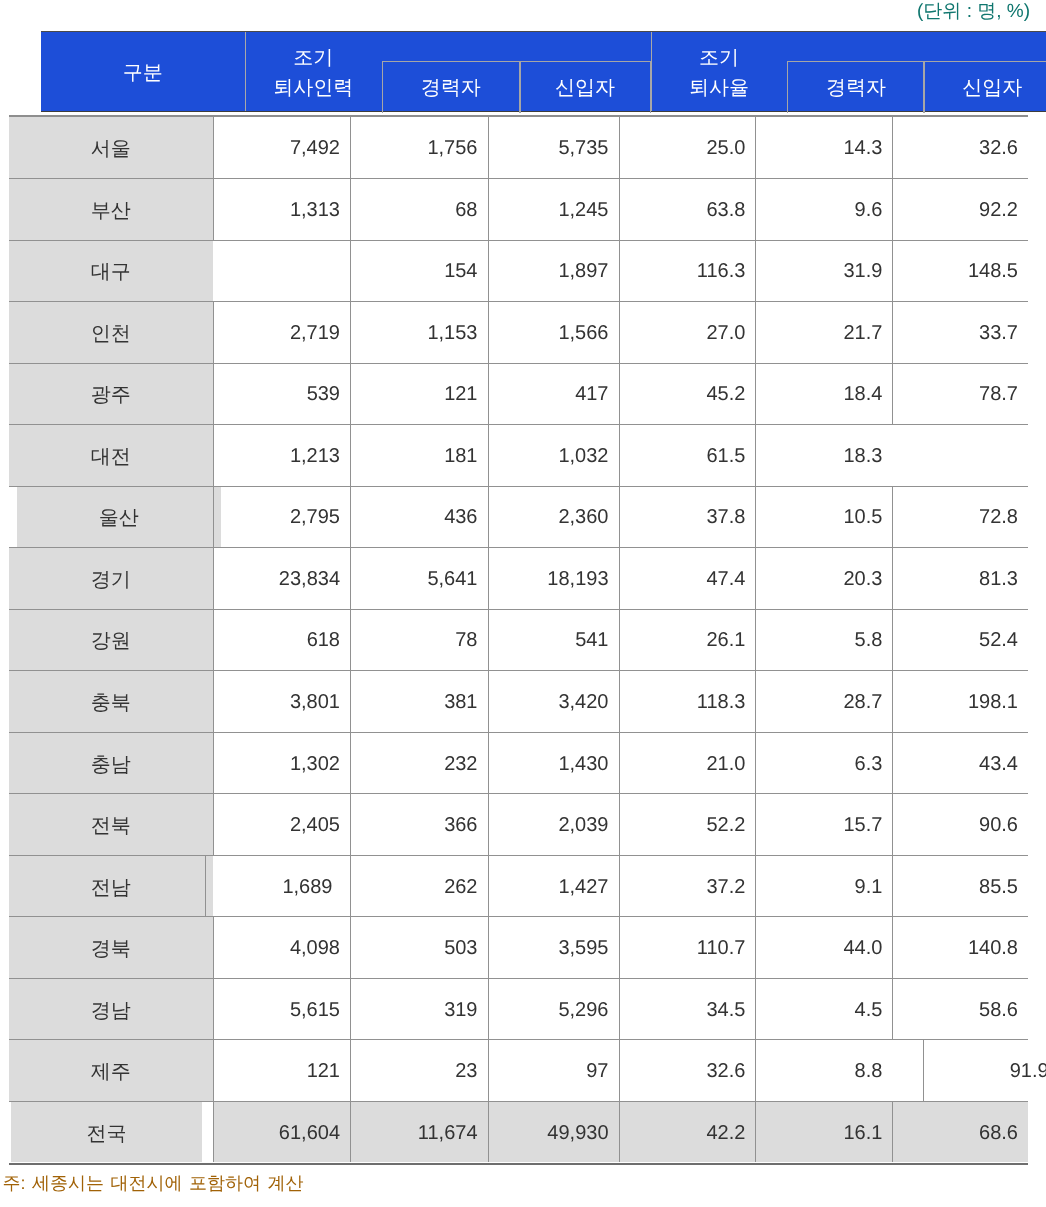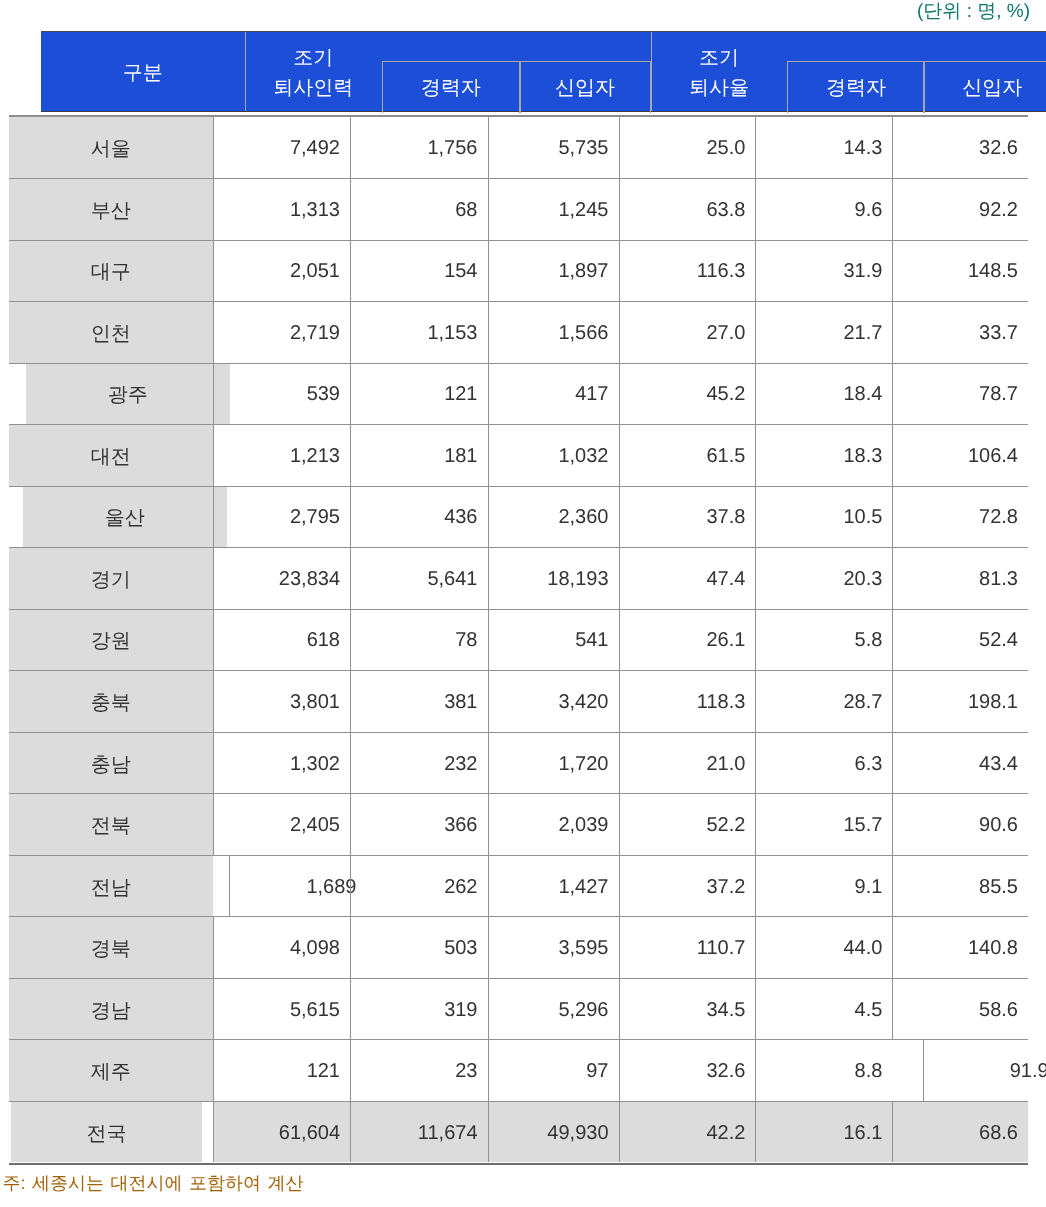--- a/index.html
+++ b/index.html
@@ -78,56 +78,54 @@
         <div class="cell lbl" style="left:0px;width:203.5px">부산</div>
         <div class="cell num" style="left:203.5px;width:137.5px">1,313</div>
         <div class="cell num" style="left:341px;width:137.5px">68</div>
         <div class="cell num" style="left:478.5px;width:131px">1,245</div>
         <div class="cell num" style="left:609.5px;width:136.9px">63.8</div>
         <div class="cell num" style="left:746.4px;width:137px">9.6</div>
         <div class="cell num" style="left:883.4px;width:135.6px">92.2</div>
       </div>
       <div class="trow" style="top:123.06px;height:61.53px">
         <div class="cell lbl" style="left:0px;width:203.5px">대구</div>
-        <div class="cell num" style="left:203.5px;width:137.5px">2,051</div>
         <div class="cell num" style="left:341px;width:137.5px">154</div>
         <div class="cell num" style="left:478.5px;width:131px">1,897</div>
         <div class="cell num" style="left:609.5px;width:136.9px">116.3</div>
         <div class="cell num" style="left:746.4px;width:137px">31.9</div>
         <div class="cell num" style="left:883.4px;width:135.6px">148.5</div>
       </div>
       <div class="trow" style="top:184.59px;height:61.53px">
         <div class="cell lbl" style="left:0px;width:203.5px">인천</div>
         <div class="cell num" style="left:203.5px;width:137.5px">2,719</div>
         <div class="cell num" style="left:341px;width:137.5px">1,153</div>
         <div class="cell num" style="left:478.5px;width:131px">1,566</div>
         <div class="cell num" style="left:609.5px;width:136.9px">27.0</div>
         <div class="cell num" style="left:746.4px;width:137px">21.7</div>
         <div class="cell num" style="left:883.4px;width:135.6px">33.7</div>
       </div>
       <div class="trow" style="top:246.12px;height:61.53px">
-        <div class="cell lbl" style="left:17px;width:203.5px">광주</div>
+        <div class="cell lbl" style="left:0px;width:203.5px">광주</div>
         <div class="cell num" style="left:203.5px;width:137.5px">539</div>
         <div class="cell num" style="left:341px;width:137.5px">121</div>
         <div class="cell num" style="left:478.5px;width:131px">417</div>
         <div class="cell num" style="left:609.5px;width:136.9px">45.2</div>
         <div class="cell num" style="left:746.4px;width:137px">18.4</div>
         <div class="cell num" style="left:883.4px;width:135.6px">78.7</div>
       </div>
       <div class="trow" style="top:307.65px;height:61.53px">
         <div class="cell lbl" style="left:0px;width:203.5px">대전</div>
         <div class="cell num" style="left:203.5px;width:137.5px">1,213</div>
         <div class="cell num" style="left:341px;width:137.5px">181</div>
         <div class="cell num" style="left:478.5px;width:131px">1,032</div>
         <div class="cell num" style="left:609.5px;width:136.9px">61.5</div>
         <div class="cell num" style="left:746.4px;width:137px">18.3</div>
-        <div class="cell num" style="left:883.4px;width:135.6px">106.4</div>
       </div>
       <div class="trow" style="top:369.18px;height:61.53px">
-        <div class="cell lbl" style="left:14px;width:203.5px">울산</div>
+        <div class="cell lbl" style="left:8px;width:203.5px">울산</div>
         <div class="cell num" style="left:203.5px;width:137.5px">2,795</div>
         <div class="cell num" style="left:341px;width:137.5px">436</div>
         <div class="cell num" style="left:478.5px;width:131px">2,360</div>
         <div class="cell num" style="left:609.5px;width:136.9px">37.8</div>
         <div class="cell num" style="left:746.4px;width:137px">10.5</div>
         <div class="cell num" style="left:883.4px;width:135.6px">72.8</div>
       </div>
       <div class="trow" style="top:430.71px;height:61.53px">
         <div class="cell lbl" style="left:0px;width:203.5px">경기</div>
         <div class="cell num" style="left:203.5px;width:137.5px">23,834</div>
@@ -152,37 +150,37 @@
         <div class="cell num" style="left:341px;width:137.5px">381</div>
         <div class="cell num" style="left:478.5px;width:131px">3,420</div>
         <div class="cell num" style="left:609.5px;width:136.9px">118.3</div>
         <div class="cell num" style="left:746.4px;width:137px">28.7</div>
         <div class="cell num" style="left:883.4px;width:135.6px">198.1</div>
       </div>
       <div class="trow" style="top:615.29px;height:61.53px">
         <div class="cell lbl" style="left:0px;width:203.5px">충남</div>
         <div class="cell num" style="left:203.5px;width:137.5px">1,302</div>
         <div class="cell num" style="left:341px;width:137.5px">232</div>
-        <div class="cell num" style="left:478.5px;width:131px">1,720</div>
+        <div class="cell num" style="left:478.5px;width:131px">1,430</div>
         <div class="cell num" style="left:609.5px;width:136.9px">21.0</div>
         <div class="cell num" style="left:746.4px;width:137px">6.3</div>
         <div class="cell num" style="left:883.4px;width:135.6px">43.4</div>
       </div>
       <div class="trow" style="top:676.82px;height:61.53px">
         <div class="cell lbl" style="left:0px;width:203.5px">전북</div>
         <div class="cell num" style="left:203.5px;width:137.5px">2,405</div>
         <div class="cell num" style="left:341px;width:137.5px">366</div>
         <div class="cell num" style="left:478.5px;width:131px">2,039</div>
         <div class="cell num" style="left:609.5px;width:136.9px">52.2</div>
         <div class="cell num" style="left:746.4px;width:137px">15.7</div>
         <div class="cell num" style="left:883.4px;width:135.6px">90.6</div>
       </div>
       <div class="trow" style="top:738.35px;height:61.53px">
         <div class="cell lbl" style="left:0px;width:203.5px">전남</div>
-        <div class="cell num" style="left:220px;width:137.5px">1,689</div>
+        <div class="cell num" style="left:196px;width:137.5px">1,689</div>
         <div class="cell num" style="left:341px;width:137.5px">262</div>
         <div class="cell num" style="left:478.5px;width:131px">1,427</div>
         <div class="cell num" style="left:609.5px;width:136.9px">37.2</div>
         <div class="cell num" style="left:746.4px;width:137px">9.1</div>
         <div class="cell num" style="left:883.4px;width:135.6px">85.5</div>
       </div>
       <div class="trow" style="top:799.88px;height:61.53px">
         <div class="cell lbl" style="left:0px;width:203.5px">경북</div>
         <div class="cell num" style="left:203.5px;width:137.5px">4,098</div>
         <div class="cell num" style="left:341px;width:137.5px">503</div>

